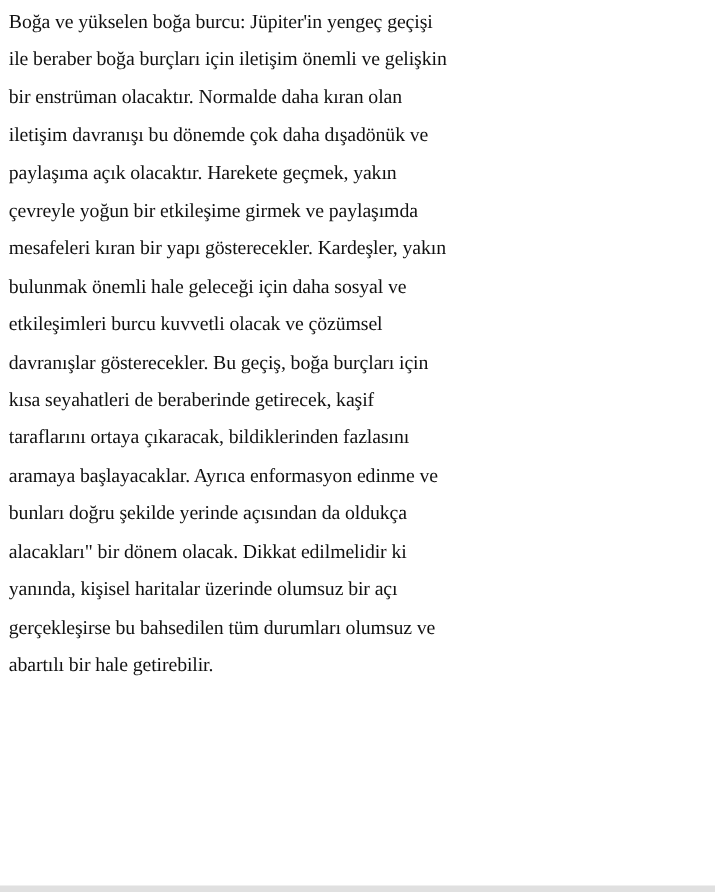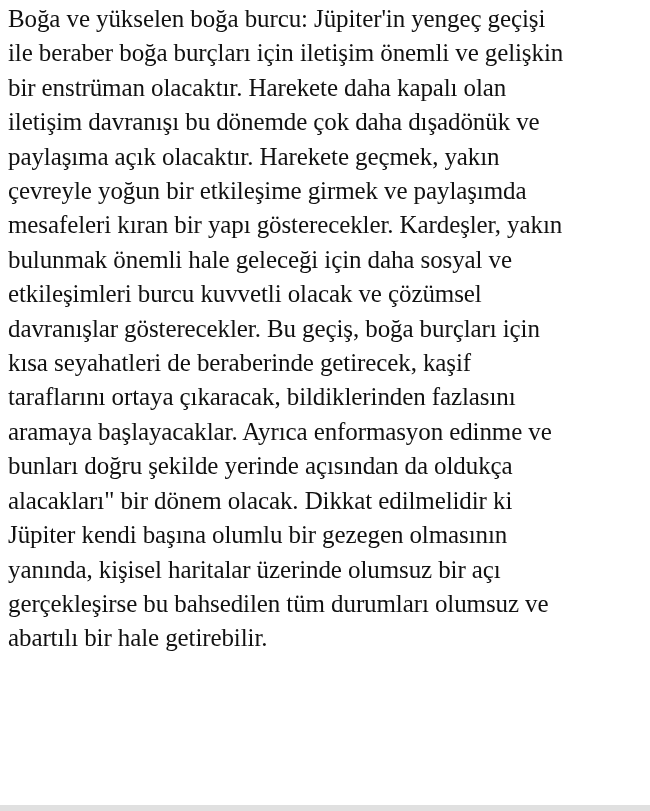--- a/index.html
+++ b/index.html
@@ -12,21 +12,21 @@
       height: 811px;
       position: relative;
       overflow: hidden;
     }
     .doc {
       position: absolute;
       left: 8px;
       top: 2px;
       width: 640px;
       font-family: "Liberation Serif", "DejaVu Serif", serif;
-      font-size: 25px;
+      font-size: 18px;
       line-height: 34.4px;
       color: #111111;
       letter-spacing: -0.1px;
     }
     .line {
       display: block;
       white-space: nowrap;
     }
     .bottom-bar {
       position: absolute;
@@ -37,33 +37,32 @@
       background: #e0e0e0;
     }
   </style>
 </head>
 <body>
 
 <div class="doc">
   <p style="margin:0">
     <span class="line">Boğa ve yükselen boğa burcu: Jüpiter'in yengeç geçişi</span>
     <span class="line">ile beraber boğa burçları için iletişim önemli ve gelişkin</span>
-    <span class="line">bir enstrüman olacaktır. Harekete daha kapalı olan</span>
+    <span class="line">bir enstrüman olacaktır. Normalde daha kıran olan</span>
     <span class="line">iletişim davranışı bu dönemde çok daha dışadönük ve</span>
     <span class="line">paylaşıma açık olacaktır. Harekete geçmek, yakın</span>
     <span class="line">çevreyle yoğun bir etkileşime girmek ve paylaşımda</span>
     <span class="line">mesafeleri kıran bir yapı gösterecekler. Kardeşler, yakın</span>
     <span class="line">bulunmak önemli hale geleceği için daha sosyal ve</span>
     <span class="line">etkileşimleri burcu kuvvetli olacak ve çözümsel</span>
     <span class="line">davranışlar gösterecekler. Bu geçiş, boğa burçları için</span>
     <span class="line">kısa seyahatleri de beraberinde getirecek, kaşif</span>
     <span class="line">taraflarını ortaya çıkaracak, bildiklerinden fazlasını</span>
     <span class="line">aramaya başlayacaklar. Ayrıca enformasyon edinme ve</span>
     <span class="line">bunları doğru şekilde yerinde açısından da oldukça</span>
     <span class="line">alacakları" bir dönem olacak. Dikkat edilmelidir ki</span>
-    <span class="line">Jüpiter kendi başına olumlu bir gezegen olmasının</span>
     <span class="line">yanında, kişisel haritalar üzerinde olumsuz bir açı</span>
     <span class="line">gerçekleşirse bu bahsedilen tüm durumları olumsuz ve</span>
     <span class="line">abartılı bir hale getirebilir.</span>
   </p>
 </div>
 
 <div class="bottom-bar"></div>
 
 </body></html>

